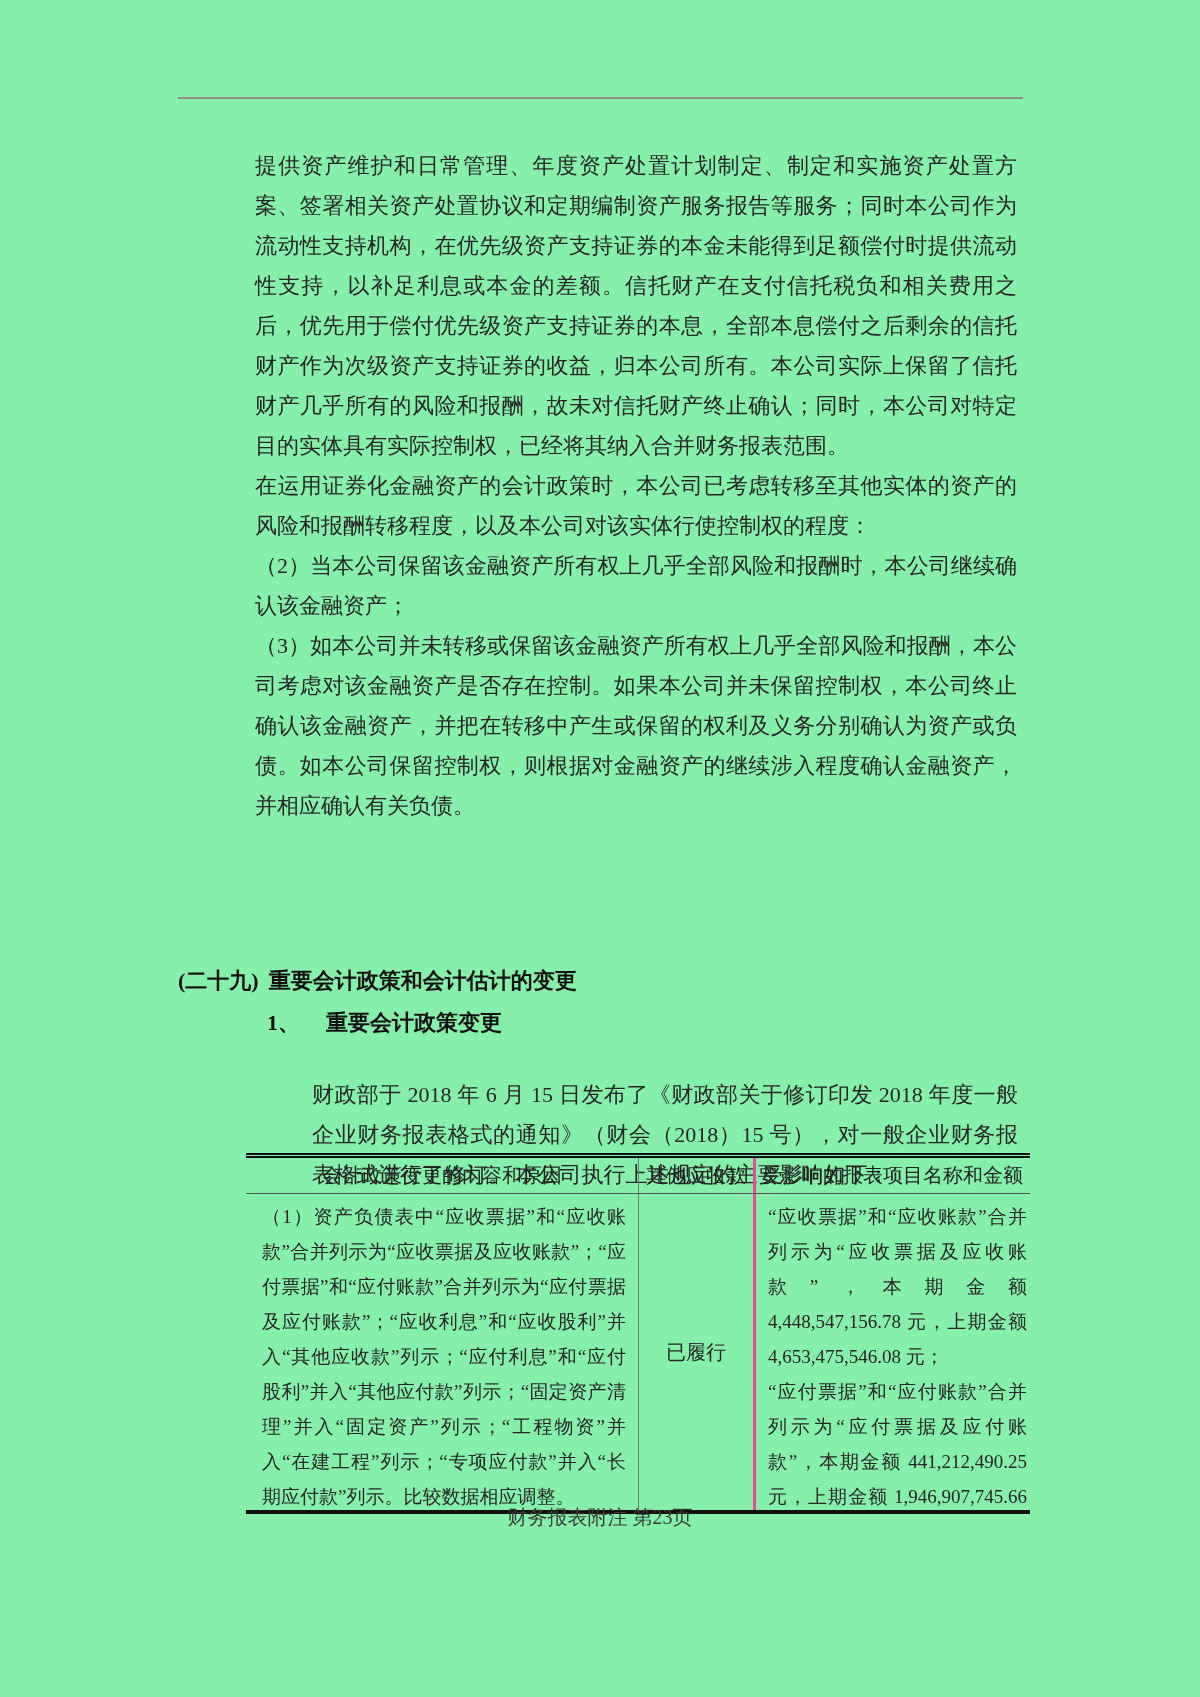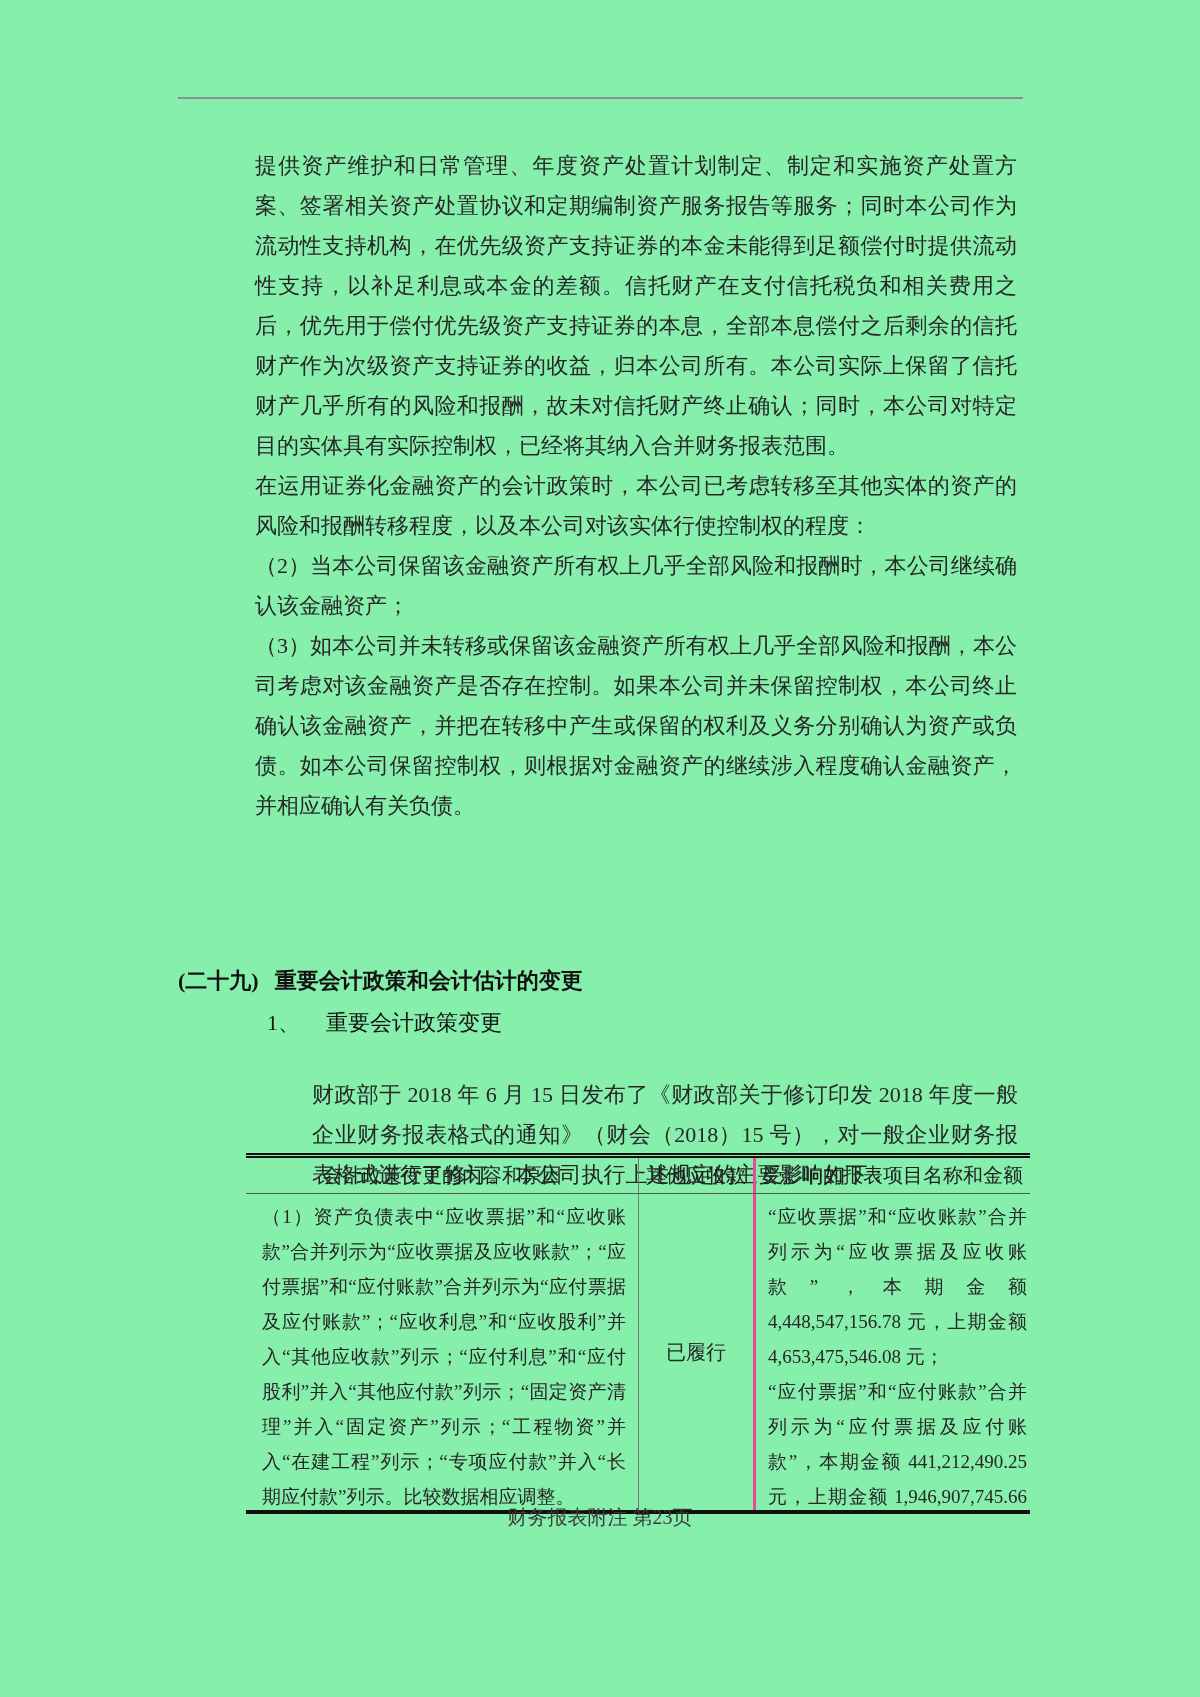--- a/index.html
+++ b/index.html
@@ -36,27 +36,27 @@
   }
   .section-heading {
     position: absolute;
     left: 178px;
     top: 966px;
     font-size: 22px;
     font-weight: bold;
     color: #111111;
     white-space: nowrap;
   }
-  .section-heading .sec-num { margin-right: 16px; }
+  .section-heading .sec-num { margin-right: 10px; }
   .subsection-heading {
     position: absolute;
     left: 267px;
     top: 1008px;
     font-size: 22px;
-    font-weight: normal;
+    font-weight: bold;
     color: #111111;
     white-space: nowrap;
   }
   .subsection-heading .sub-num { margin-right: 26px; }
   .intro-paragraph {
     position: absolute;
     left: 312px;
     top: 1044px;
     width: 706px;
     font-size: 22px;

